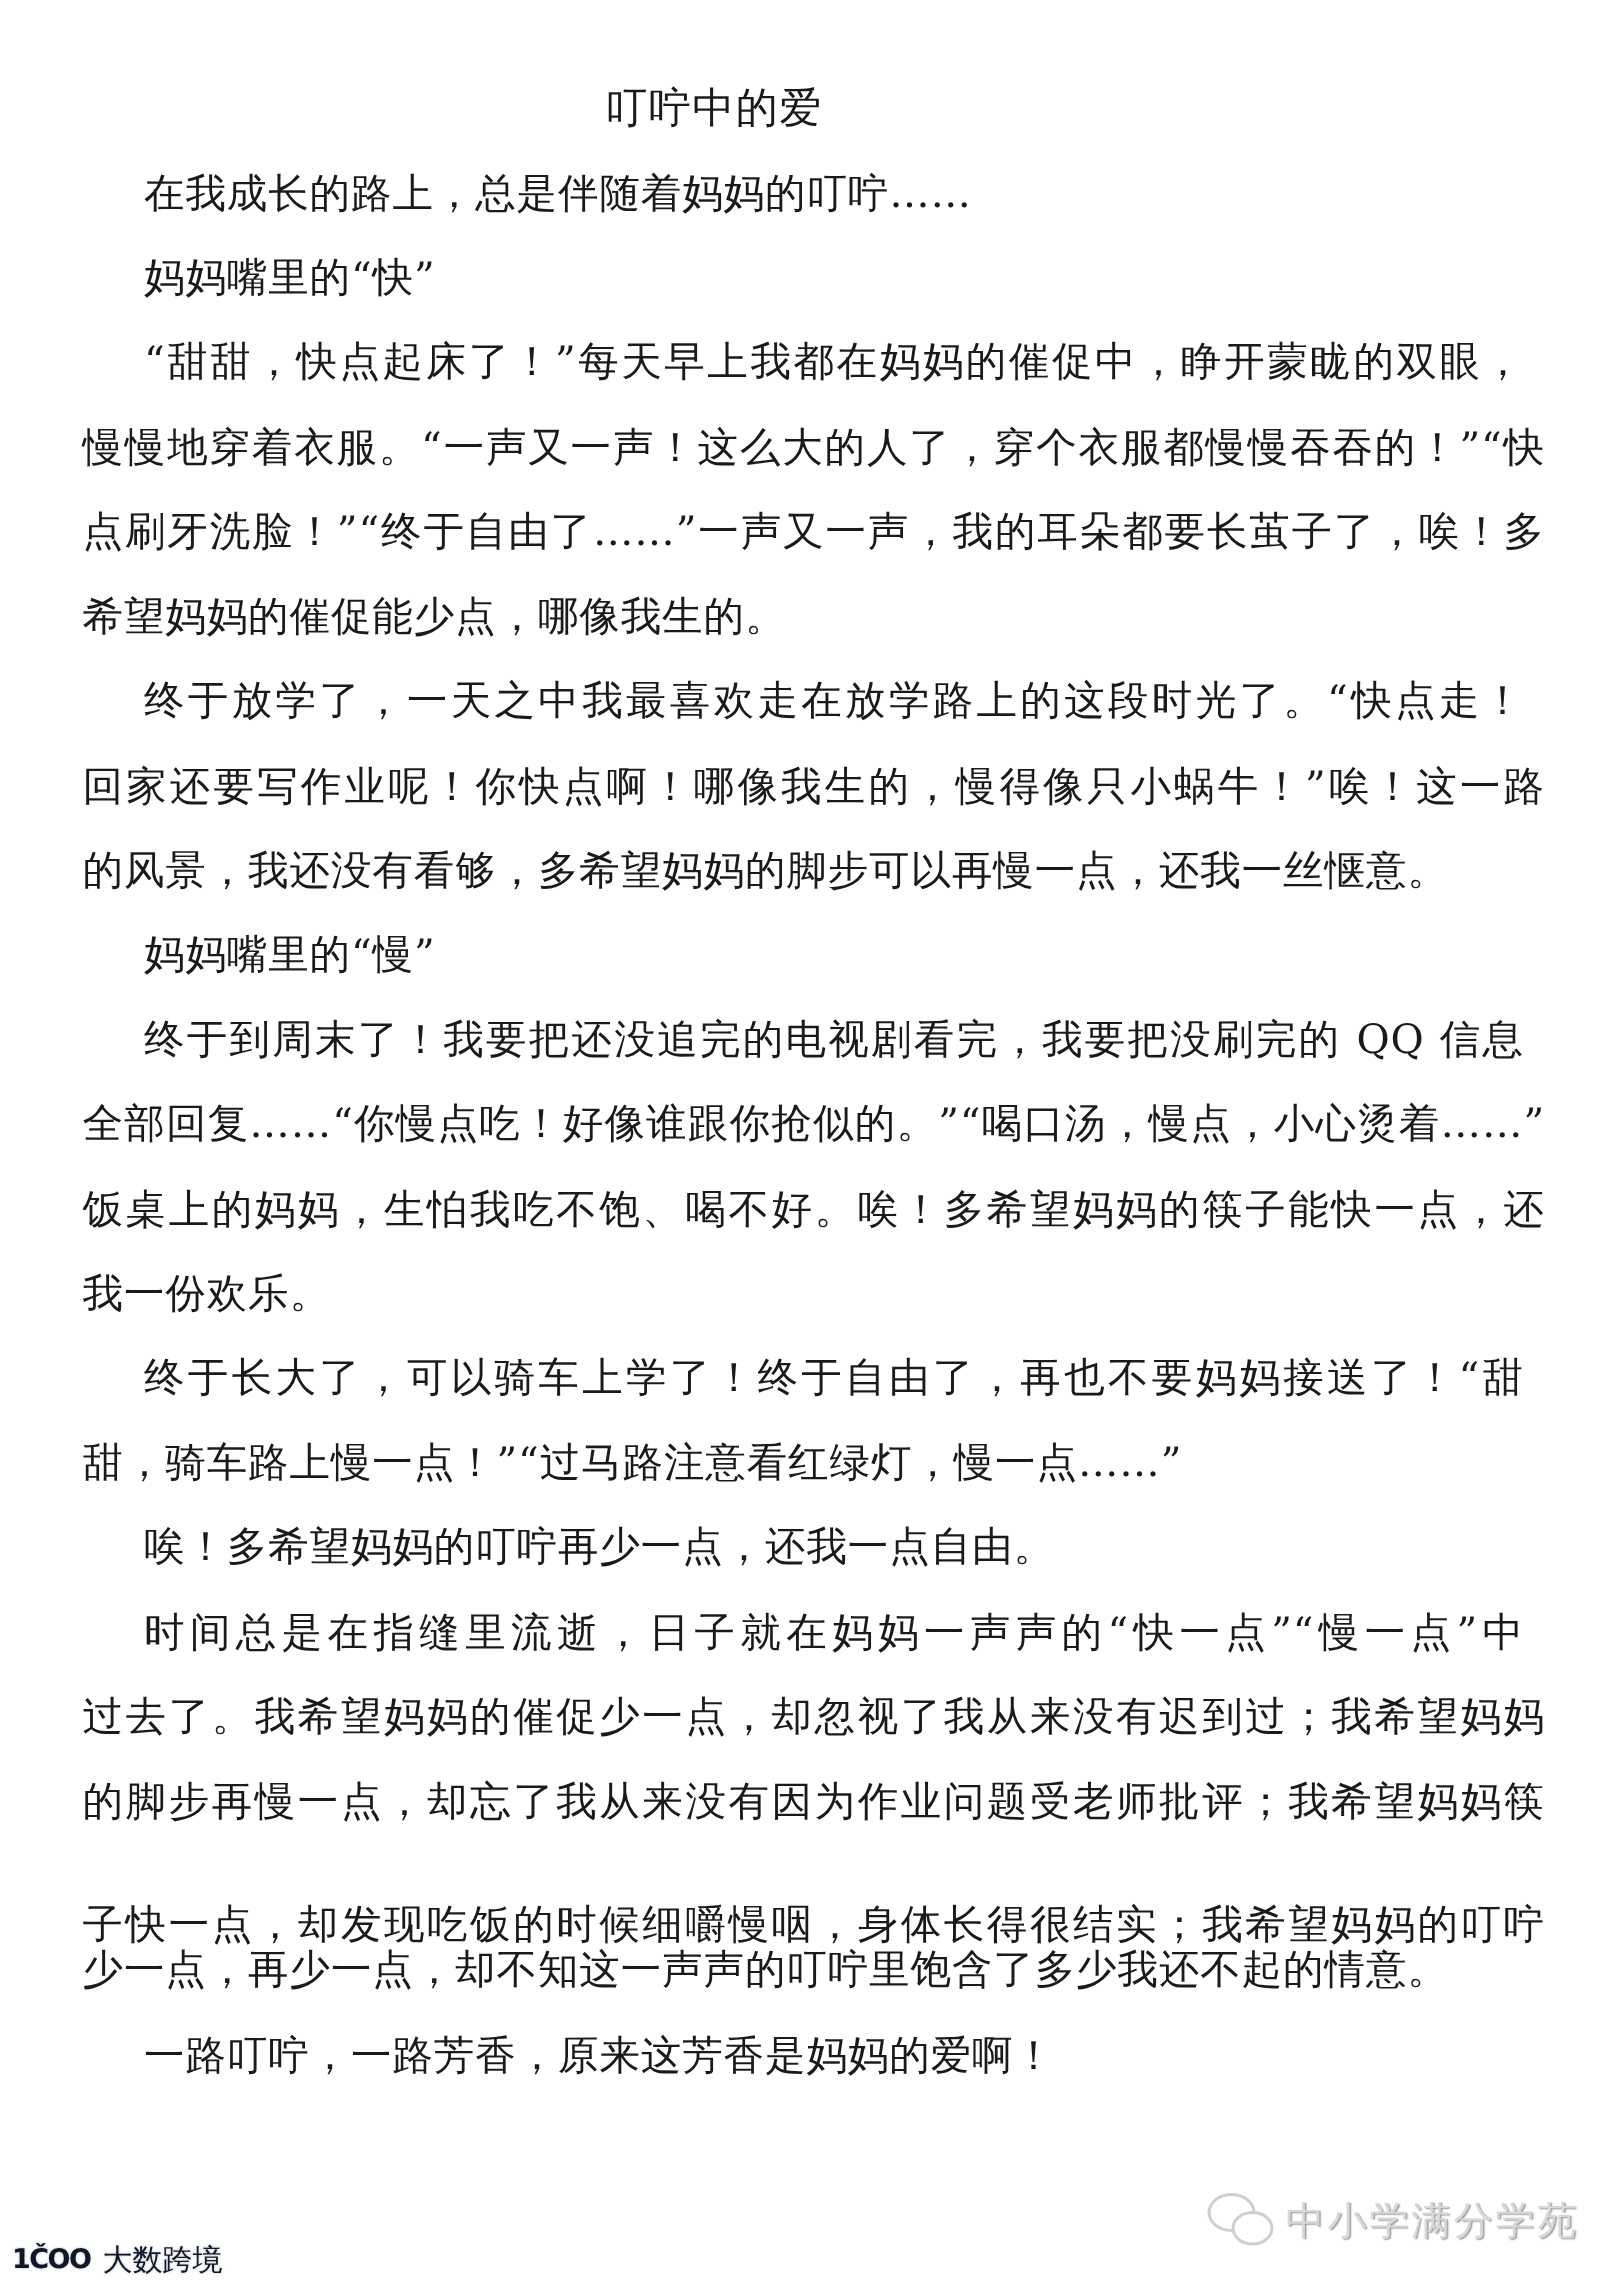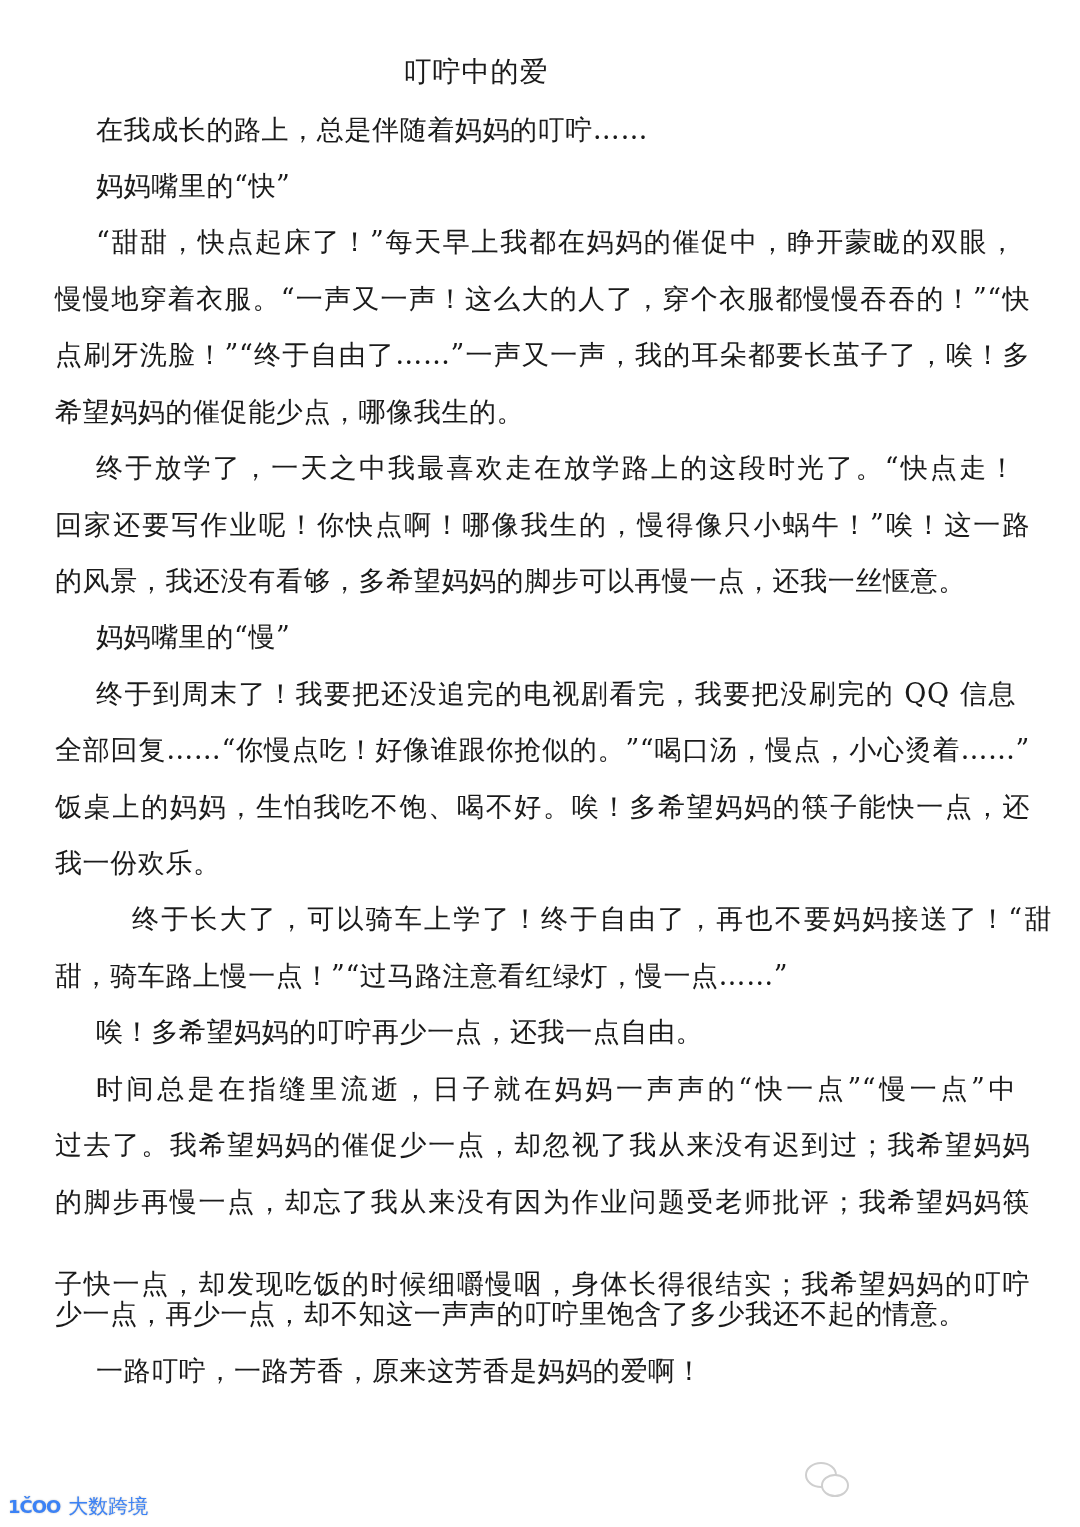--- a/index.html
+++ b/index.html
@@ -5,21 +5,21 @@
   html, body { margin:0; padding:0; background:#ffffff; }
   body { width:1080px; height:1527px; position:relative; overflow:hidden;
          font-family:"DejaVu Serif","Liberation Serif",serif; color:#1a1a1a; }
   .title { position:absolute; top:52px; left:0; width:952px; text-align:center;
            font-size:28px; line-height:40px; letter-spacing:1px; }
   .line { position:absolute; left:55px; width:975px; font-size:27px; line-height:40px;
           white-space:nowrap; letter-spacing:0.6px; text-align:justify; text-align-last:justify; }
   .line.ind { left:96px; width:920px; }
   .line.last { text-align-last:left; }
   .wm-left { position:absolute; left:8px; top:1493px; font-family:"DejaVu Sans",sans-serif;
-             font-size:20px; color:#3b82f6; text-shadow:0 0 2px #bdbdbd; display:flex; align-items:center; gap:8px; }
+             font-size:20px; color:#0f172a; text-shadow:0 0 2px #bdbdbd; display:flex; align-items:center; gap:8px; }
   .wm-logo { font-weight:bold; font-size:18px; letter-spacing:-1px; }
   .wm-right { position:absolute; left:805px; top:1462px; font-family:"DejaVu Sans",sans-serif;
               font-size:26px; color:#d8d8d8; text-shadow:1px 1px 1px #9a9a9a; display:flex; align-items:center; gap:8px; letter-spacing:2px; }
   .wechat { width:44px; height:36px; position:relative; }
   .wechat .b1 { position:absolute; left:0; top:0; width:28px; height:22px; border:2px solid #cfcfcf; border-radius:50%; }
   .wechat .b2 { position:absolute; left:16px; top:12px; width:24px; height:19px; border:2px solid #cfcfcf; border-radius:50%; background:#fff; }
 </style>
 </head>
 <body>
 
@@ -33,35 +33,36 @@
       <div class="line" style="top: 335px;">点刷牙洗脸！”“终于自由了……”一声又一声，我的耳朵都要长茧子了，唉！多</div>
       <div class="line last" style="top: 392px;">希望妈妈的催促能少点，哪像我生的。</div>
       <div class="line ind" style="top: 448px;">终于放学了，一天之中我最喜欢走在放学路上的这段时光了。“快点走！</div>
       <div class="line" style="top: 505px;">回家还要写作业呢！你快点啊！哪像我生的，慢得像只小蜗牛！”唉！这一路</div>
       <div class="line last" style="top: 561px;">的风景，我还没有看够，多希望妈妈的脚步可以再慢一点，还我一丝惬意。</div>
       <div class="line ind last" style="top: 617px;">妈妈嘴里的“慢”</div>
       <div class="line ind" style="top: 674px;">终于到周末了！我要把还没追完的电视剧看完，我要把没刷完的 QQ 信息</div>
       <div class="line" style="top: 730px;">全部回复……“你慢点吃！好像谁跟你抢似的。”“喝口汤，慢点，小心烫着……”</div>
       <div class="line" style="top: 787px;">饭桌上的妈妈，生怕我吃不饱、喝不好。唉！多希望妈妈的筷子能快一点，还</div>
       <div class="line last" style="top: 843px;">我一份欢乐。</div>
-      <div class="line ind" style="top: 899px; margin-left: 36px;">终于长大了，可以骑车上学了！终于自由了，再也不要妈妈接送了！“甜</div>
+      <div class="line ind" style="top: 899px;">终于长大了，可以骑车上学了！终于自由了，再也不要妈妈接送了！“甜</div>
       <div class="line last" style="top: 956px;">甜，骑车路上慢一点！”“过马路注意看红绿灯，慢一点……”</div>
       <div class="line ind last" style="top: 1012px;">唉！多希望妈妈的叮咛再少一点，还我一点自由。</div>
       <div class="line ind" style="top: 1069px;">时间总是在指缝里流逝，日子就在妈妈一声声的“快一点”“慢一点”中</div>
       <div class="line" style="top: 1125px;">过去了。我希望妈妈的催促少一点，却忽视了我从来没有迟到过；我希望妈妈</div>
       <div class="line" style="top: 1182px;">的脚步再慢一点，却忘了我从来没有因为作业问题受老师批评；我希望妈妈筷</div>
       <div class="line" style="top: 1264px;">子快一点，却发现吃饭的时候细嚼慢咽，身体长得很结实；我希望妈妈的叮咛</div>
       <div class="line last" style="top: 1294px;">少一点，再少一点，却不知这一声声的叮咛里饱含了多少我还不起的情意。</div>
       <div class="line ind last" style="top: 1351px;">一路叮咛，一路芳香，原来这芳香是妈妈的爱啊！</div>
     </div>
 
   <div class="wm-left">
     <span class="wm-logo">1ČOO</span>
     <span>大数跨境</span>
   </div>
 
   <div class="wm-right">
     <span class="wechat">
         <span class="b1"></span>
         <span class="b2"></span>
       </span>
+    <span>中小学满分学苑</span>
   </div>
 </div>
 
 </body></html>

